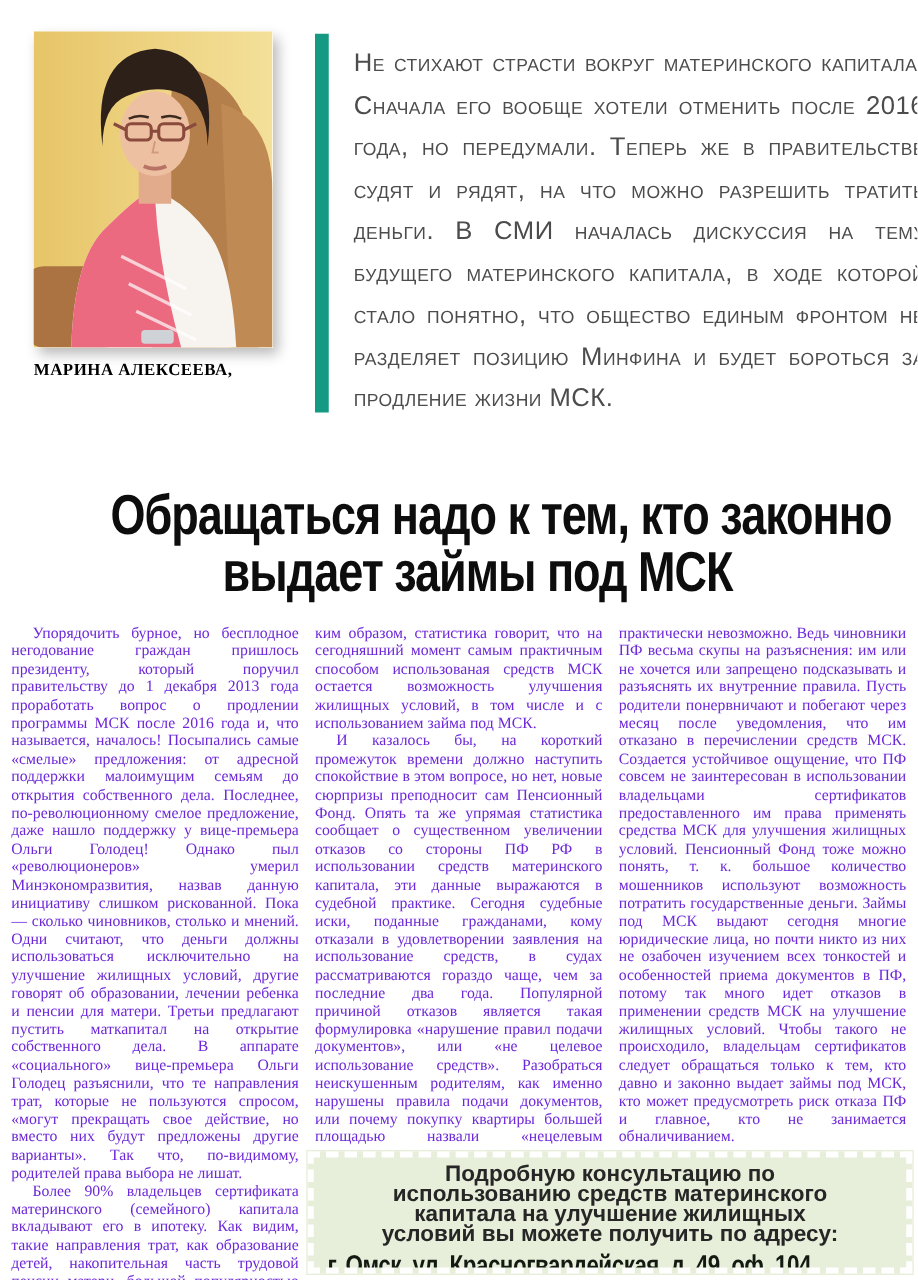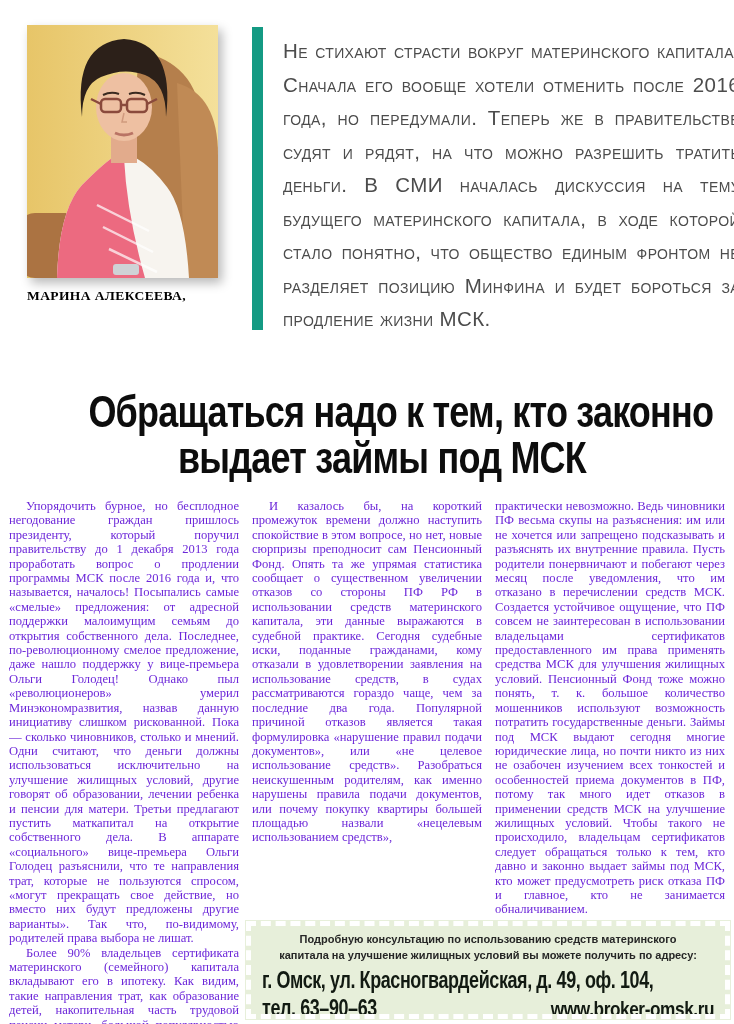--- a/index.html
+++ b/index.html
@@ -52,21 +52,21 @@
   
   .contact-box{
     position:absolute;left:246px;top:921px;width:484px;height:98px;
     box-sizing:border-box;background:#e7efda;
     border:5px dashed #ffffff;outline:1px solid #e7efda;
     padding:5px 11px 4px;z-index:5;overflow:hidden;
   }
   .box-note{
     margin:0 0 3px 0;text-align:center;text-wrap:balance;
     font-family:"Liberation Sans",sans-serif;font-weight:bold;
-    font-size:11px;line-height:16px;color:#262626;
+    font-size:18px;line-height:16px;color:#262626;
   }
   .box-address{
     white-space:nowrap;font-family:"Liberation Sans",sans-serif;font-weight:bold;
     font-size:23px;line-height:28px;letter-spacing:-.5px;color:#121a12;
     transform:scaleX(.78);transform-origin:0 50%;
   }
   .box-row{display:flex;justify-content:space-between;align-items:baseline;}
   .box-phone{
     white-space:nowrap;font-family:"Liberation Sans",sans-serif;font-weight:bold;
     font-size:23px;line-height:28px;letter-spacing:-.5px;color:#121a12;
@@ -126,20 +126,21 @@
     <span class="hl-line">Обращаться надо к тем, кто законно</span>
     <span class="hl-line">выдает займы под МСК</span>
   </h1>
 
   <div class="columns">
     <div class="col">
       <p class="indent">Упорядочить бурное, но бесплодное негодование граждан пришлось президенту, который поручил правительству до 1 декабря 2013 года проработать вопрос о продлении программы МСК после 2016 года и, что называется, началось! Посыпались самые «смелые» предложения: от адресной поддержки малоимущим семьям до открытия собственного дела. Последнее, по-революционному смелое предложение, даже нашло поддержку у вице-премьера Ольги Голодец! Однако пыл «революционеров» умерил Минэкономразвития, назвав данную инициативу слишком рискованной. Пока — сколько чиновников, столько и мнений. Одни считают, что деньги должны использоваться исключительно на улучшение жилищных условий, другие говорят об образовании, лечении ребенка и пенсии для матери. Третьи предлагают пустить маткапитал на открытие собственного дела. В аппарате «социального» вице-премьера Ольги Голодец разъяснили, что те направления трат, которые не пользуются спросом, «могут прекращать свое действие, но вместо них будут предложены другие варианты». Так что, по-видимому, родителей права выбора не лишат.</p>
       <p class="indent">Более 90% владельцев сертификата материнского (семейного) капитала вкладывают его в ипотеку. Как видим, такие направления трат, как образование детей, накопительная часть трудовой пенсии матери, большой популярностью не пользуются. И та-</p>
     </div>
     <div class="col">
+      <p>ким образом, статистика говорит, что на сегодняшний момент самым практичным способом использованая средств МСК остается возможность улучшения жилищных условий, в том числе и с использованием займа под МСК.</p>
       <p class="indent">И казалось бы, на короткий промежуток времени должно наступить спокойствие в этом вопросе, но нет, новые сюрпризы преподносит сам Пенсионный Фонд. Опять та же упрямая статистика сообщает о существенном увеличении отказов со стороны ПФ РФ в использовании средств материнского капитала, эти данные выражаются в судебной практике. Сегодня судебные иски, поданные гражданами, кому отказали в удовлетворении заявления на использование средств, в судах рассматриваются гораздо чаще, чем за последние два года. Популярной причиной отказов является такая формулировка «нарушение правил подачи документов», или «не целевое использование средств». Разобраться неискушенным родителям, как именно нарушены правила подачи документов, или почему покупку квартиры большей площадью назвали «нецелевым использованием средств»,</p>
     </div>
     <div class="col">
       <p>практически невозможно. Ведь чиновники ПФ весьма скупы на разъяснения: им или не хочется или запрещено подсказывать и разъяснять их внутренние правила. Пусть родители понервничают и побегают через месяц после уведомления, что им отказано в перечислении средств МСК. Создается устойчивое ощущение, что ПФ совсем не заинтересован в использовании владельцами сертификатов предоставленного им права применять средства МСК для улучшения жилищных условий. Пенсионный Фонд тоже можно понять, т. к. большое количество мошенников используют возможность потратить государственные деньги. Займы под МСК выдают сегодня многие юридические лица, но почти никто из них не озабочен изучением всех тонкостей и особенностей приема документов в ПФ, потому так много идет отказов в применении средств МСК на улучшение жилищных условий. Чтобы такого не происходило, владельцам сертификатов следует обращаться только к тем, кто давно и законно выдает займы под МСК, кто может предусмотреть риск отказа ПФ и главное, кто не занимается обналичиванием.</p>
     </div>
   </div>
 
   <div class="contact-box">
     <p class="box-note">Подробную консультацию по использованию средств материнского капитала на улучшение жилищных условий вы можете получить по адресу:</p>
     <div class="box-address">г. Омск, ул. Красногвардейская, д. 49, оф. 104,</div>

